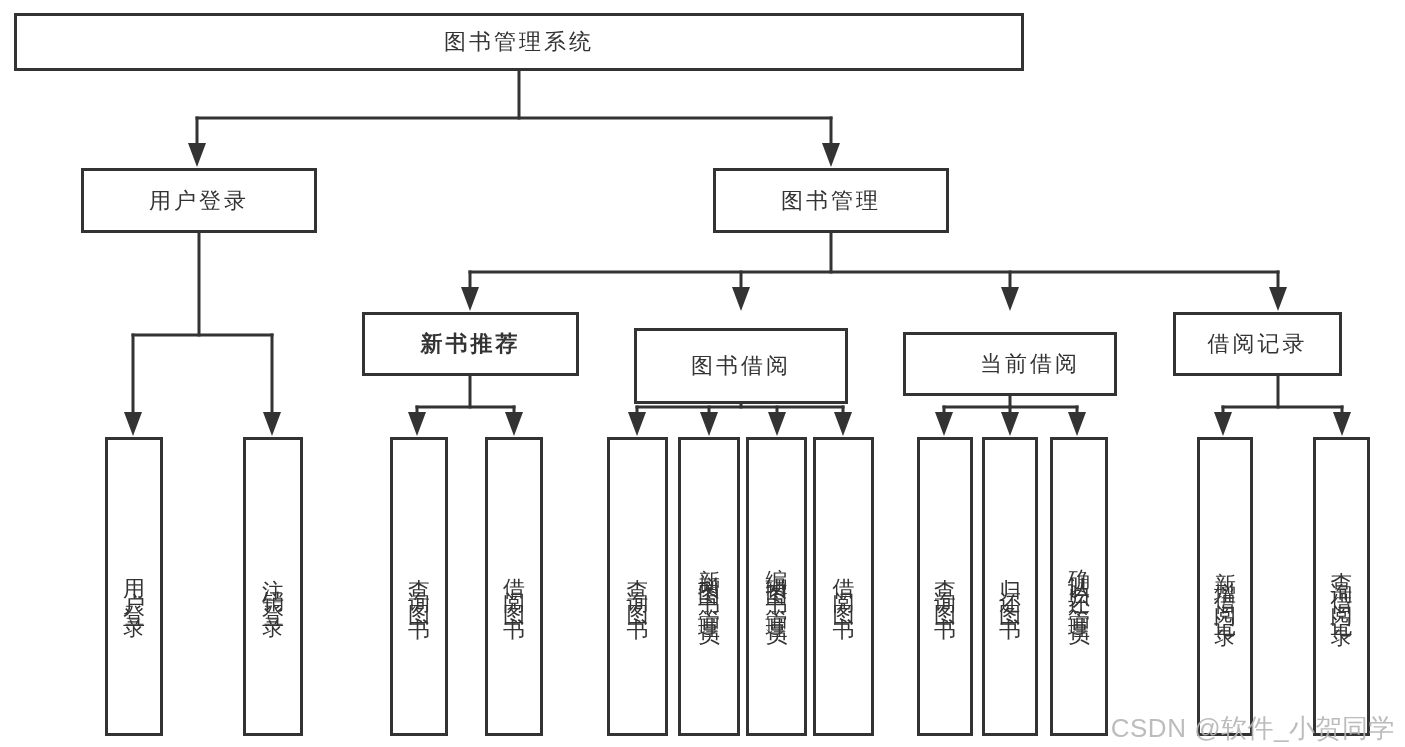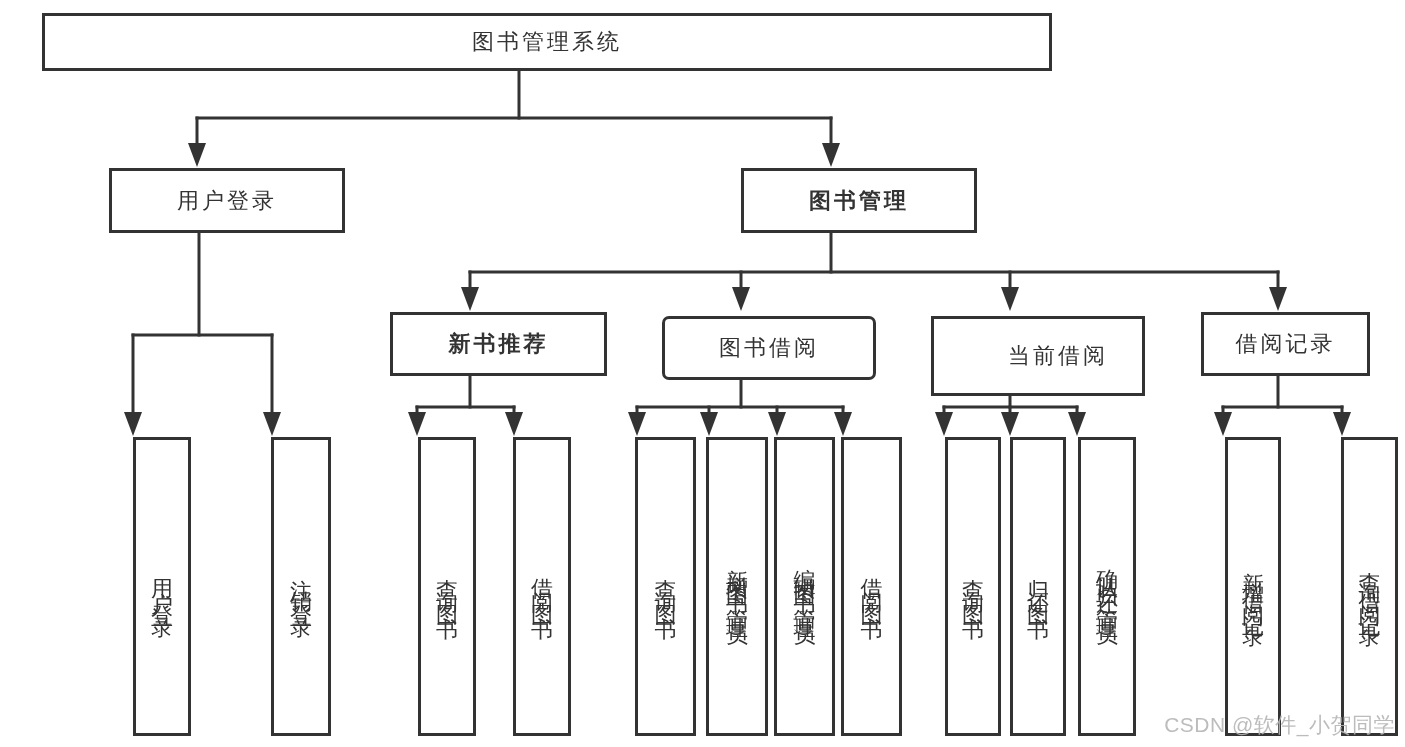--- a/index.html
+++ b/index.html
@@ -4,33 +4,33 @@
 <style>
   html,body{margin:0;padding:0;background:#fff;}
   .canvas{
     position:relative;width:1405px;height:747px;background:#ffffff;overflow:hidden;
     font-family:"Liberation Sans","DejaVu Sans",sans-serif;color:#333333;
   }
   svg.wires{position:absolute;left:0;top:0;z-index:0;}
   .node{
     position:absolute;box-sizing:border-box;border:3px solid #333333;background:#ffffff;
     display:flex;align-items:center;justify-content:center;
-    font-size:22px;letter-spacing:3px;white-space:nowrap;z-index:1;margin-left:28px;
+    font-size:22px;letter-spacing:3px;white-space:nowrap;z-index:1;
   }
   .leaf{letter-spacing:0;}
   .leaf .vtext{
     writing-mode:vertical-rl;text-orientation:mixed;
     font-size:22px;line-height:1.1;white-space:nowrap;
   }
   .sp-lg{letter-spacing:13px;}
   .sp-md{letter-spacing:11px;}
   .sp-sm{letter-spacing:8px;}
   .watermark{
     position:absolute;top:711px;right:10px;z-index:3;
-    font-size:21px;letter-spacing:.5px;color:#b5b5b5;opacity:.9;white-space:nowrap;
+    font-size:26px;letter-spacing:.5px;color:#b5b5b5;opacity:.9;white-space:nowrap;
   }
 </style>
 </head>
 <body>
 
 <div class="canvas">
 
   <svg class="wires" width="1405" height="747" viewBox="0 0 1405 747" stroke="#333333" stroke-width="3" stroke-linecap="square" fill="#333333">
     <g>
       <line x1="519" y1="71" x2="519" y2="118"></line>
@@ -102,25 +102,25 @@
       <line x1="1223" y1="407" x2="1223" y2="418"></line>
       <polygon stroke="none" points="1214,412 1232,412 1223,436"></polygon>
       <line x1="1342" y1="407" x2="1342" y2="418"></line>
       <polygon stroke="none" points="1333,412 1351,412 1342,436"></polygon>
     </g>
   </svg>
 
   <div class="node" style="left:14px;top:13px;width:1010px;height:58px;">图书管理系统</div>
 
   <div class="node" style="left:81px;top:168px;width:236px;height:65px;">用户登录</div>
-  <div class="node" style="left:713px;top:168px;width:236px;height:65px;font-weight:bold;">图书管理</div>
+  <div class="node" style="left:713px;top:168px;width:236px;height:65px;">图书管理</div>
 
   <div class="node" style="left:362px;top:312px;width:217px;height:64px;font-weight:bold;">新书推荐</div>
-  <div class="node" style="left:634px;top:316px;width:214px;height:64px;border-radius:7px;">图书借阅</div>
-  <div class="node" style="left:903px;top:316px;width:214px;height:80px;padding-left:40px;">当前借阅</div>
+  <div class="node" style="left:634px;top:328px;width:214px;height:76px;">图书借阅</div>
+  <div class="node" style="left:903px;top:332px;width:214px;height:64px;padding-left:40px;">当前借阅</div>
   <div class="node" style="left:1173px;top:312px;width:169px;height:64px;">借阅记录</div>
 
   <div class="node leaf" style="left:105px;top:437px;width:58px;height:299px;">
     <span class="vtext sp-lg">用户登录</span>
   </div>
   <div class="node leaf" style="left:243px;top:437px;width:60px;height:299px;">
     <span class="vtext sp-lg">注销登录</span>
   </div>
 
   <div class="node leaf" style="left:390px;top:437px;width:58px;height:299px;">

